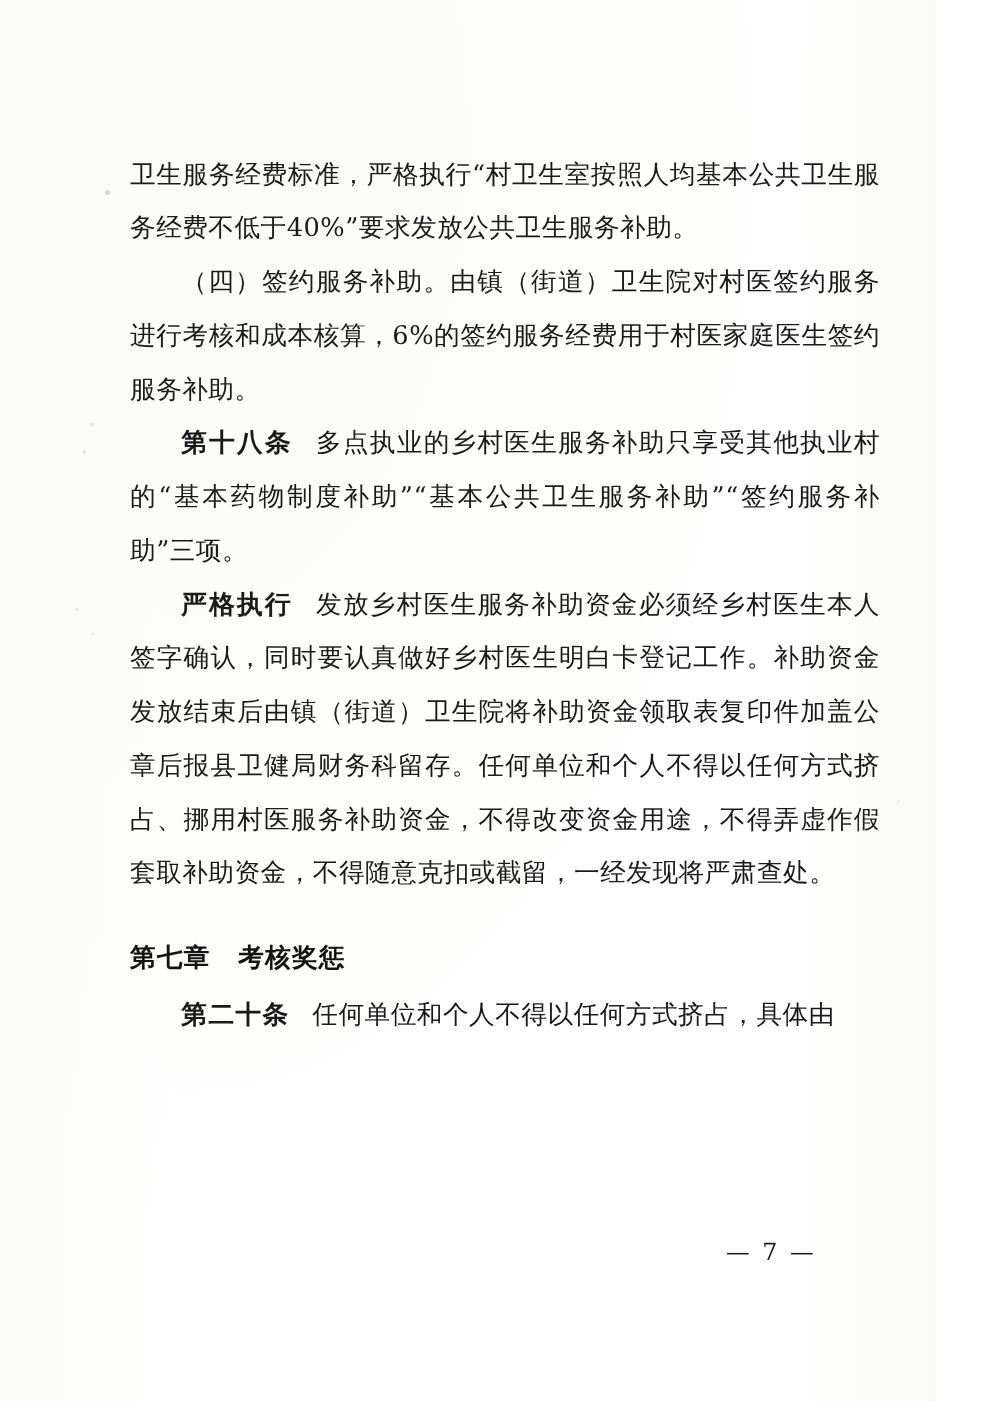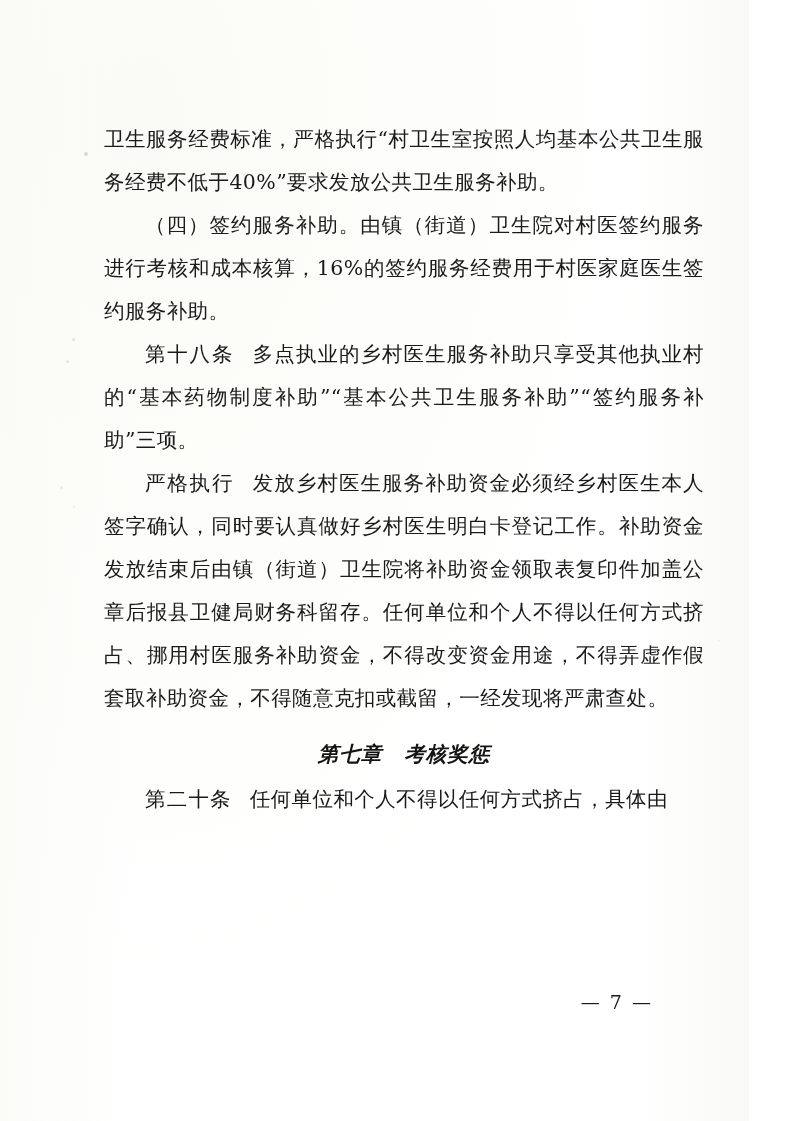--- a/index.html
+++ b/index.html
@@ -47,35 +47,33 @@
     text-align: justify;
     text-justify: inter-ideograph;
   }
   p.indent {
     text-indent: 41px;
   }
   p.noindent {
     text-indent: 0;
   }
   .heading {
-    margin-top: 20px;
+    margin-top: 32px;
     margin-bottom: 10px;
-    text-align: center;
     font-size: 20.5px;
     font-weight: bold;
     letter-spacing: 1px;
     color: #141414;
-    font-style: italic;
   }
   .heading .gap {
     display: inline-block;
     width: 22px;
   }
   .article-no {
-    font-weight: normal;
+    font-weight: bold;
     letter-spacing: 1.2px;
   }
   .article-gap {
     display: inline-block;
     width: 18px;
   }
   .block {
     margin-bottom: 0px;
   }
   .page-number {
@@ -103,21 +101,21 @@
   <div class="speck" style="left:718px; top:640px; width:2px; height:2px; opacity:.35;"></div>
 
   <div class="content">
 
     <div class="block">
       <p class="noindent">卫生服务经费标准，严格执行“村卫生室按照人均基本公共卫生服务经费不低于40%”要求发放公共卫生服务补助。</p>
     </div>
 
 
     <div class="block">
-      <p class="indent">（四）签约服务补助。由镇（街道）卫生院对村医签约服务进行考核和成本核算，16%的签约服务经费用于村医家庭医生签约服务补助。</p>
+      <p class="indent">（四）签约服务补助。由镇（街道）卫生院对村医签约服务进行考核和成本核算，6%的签约服务经费用于村医家庭医生签约服务补助。</p>
     </div>
 
 
     <div class="block">
       <p class="indent">
         <span class="article-no">第十八条</span><span class="article-gap"></span><span>多点执业的乡村医生服务补助只享受其他执业村的“基本药物制度补助”“基本公共卫生服务补助”“签约服务补助”三项。</span>
       </p>
     </div>
 
     <div class="block">

